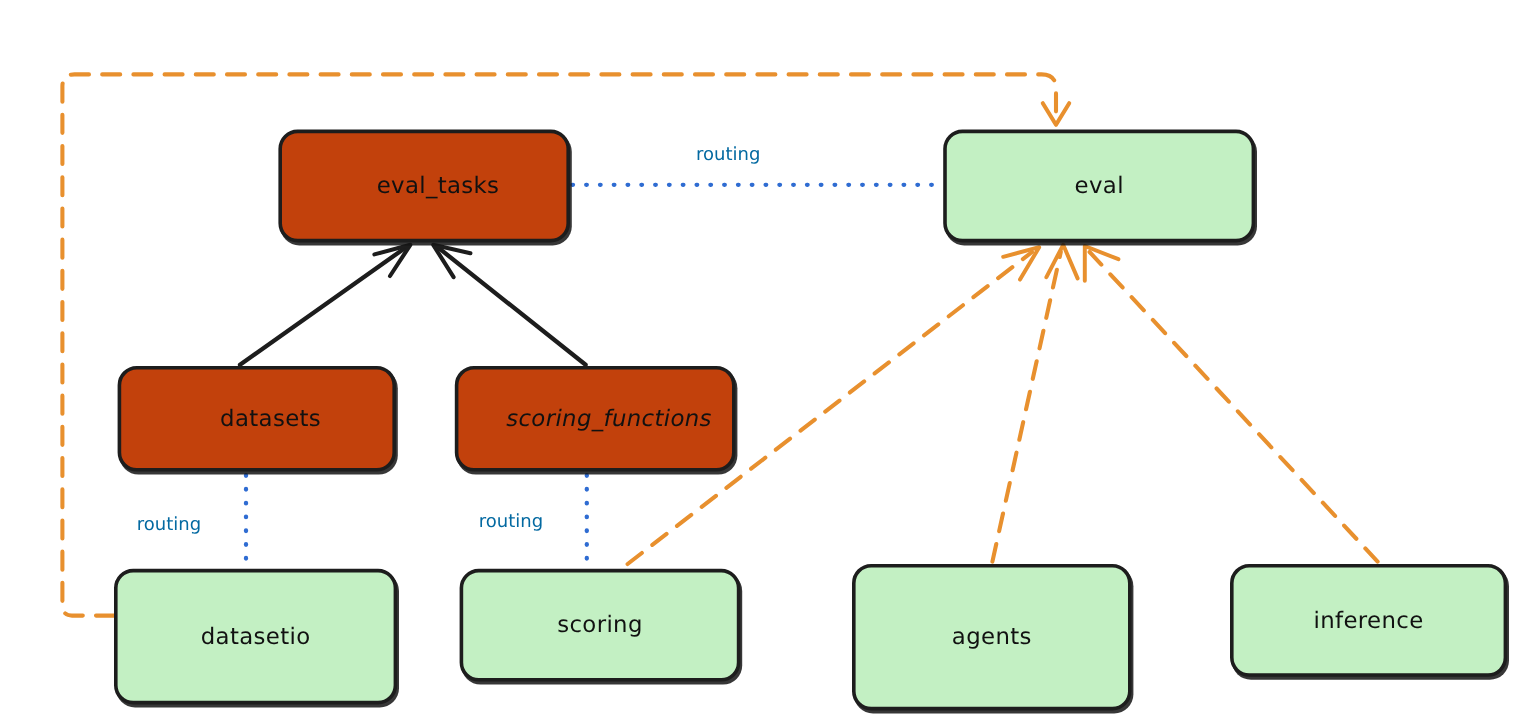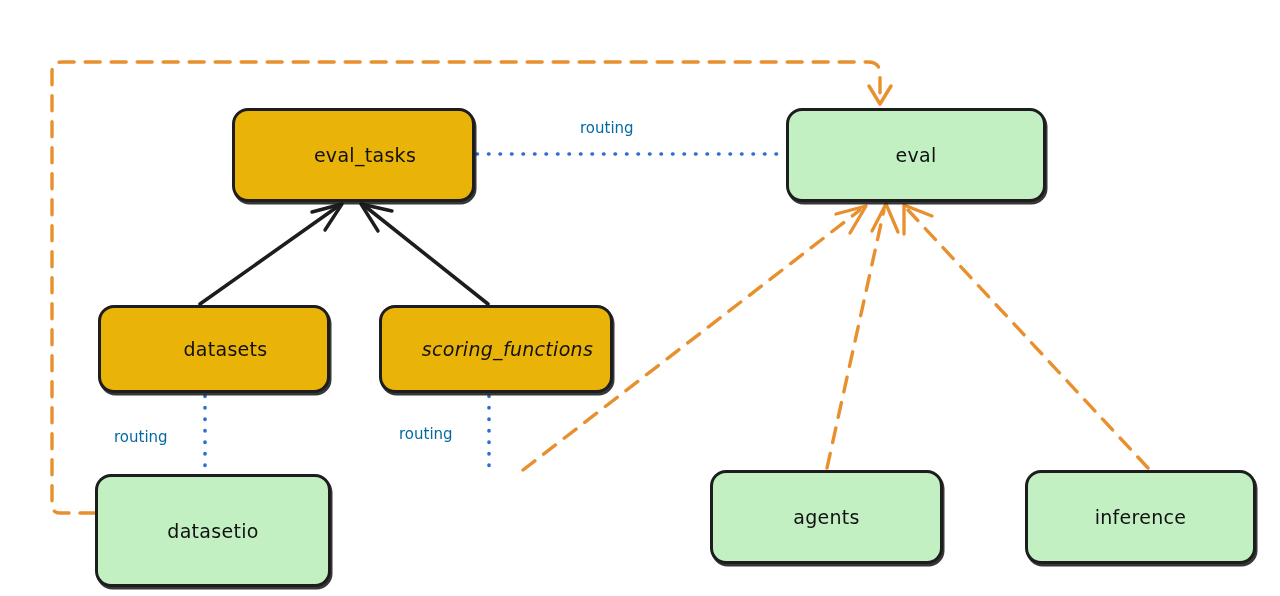--- a/index.html
+++ b/index.html
@@ -30,21 +30,21 @@
     position: absolute;
     box-sizing: border-box;
     border: 3px solid #1d1d1d;
     border-radius: 16px;
     display: flex;
     align-items: center;
     justify-content: center;
     z-index: 3;
     box-shadow: 1.5px 2.5px 0 0 rgba(20,20,20,0.85);
   }
-  .node.blue  { background: #eab308; padding-left: 23px; }
+  .node.blue  { background: #c2410c; padding-left: 23px; }
   .node.green { background: #c3f0c3; }
   .node-label {
     font-family: "DejaVu Sans", sans-serif;
     font-size: 19px;
     color: #111111;
     letter-spacing: 0.3px;
     white-space: nowrap;
     user-select: none;
   }
   .edge-label {
@@ -120,22 +120,25 @@
   </div>
 
   <div class="node blue" style="left:379px; top:305px; width:234px; height:88px;font-style:italic;">
     <span class="node-label">scoring_functions</span>
   </div>
 
   <div class="node green" style="left:95px; top:474px; width:236px; height:113px;">
     <span class="node-label">datasetio</span>
   </div>
 
+  <div class="node green" style="left:383px; top:474px; width:234px; height:94px;">
+    <span class="node-label">scoring</span>
+  </div>
 
-  <div class="node green" style="left:710px; top:470px; width:233px; height:94px;">
+  <div class="node green" style="left:710px; top:470px; width:233px; height:122px;">
     <span class="node-label">agents</span>
   </div>
 
   <div class="node green" style="left:1025px; top:470px; width:231px; height:94px;">
     <span class="node-label">inference</span>
   </div>
 
   <div class="edge-label" style="left:580px; top:119px;">routing</div>
 
   <div class="edge-label" style="left:114px; top:428px;">routing</div>

